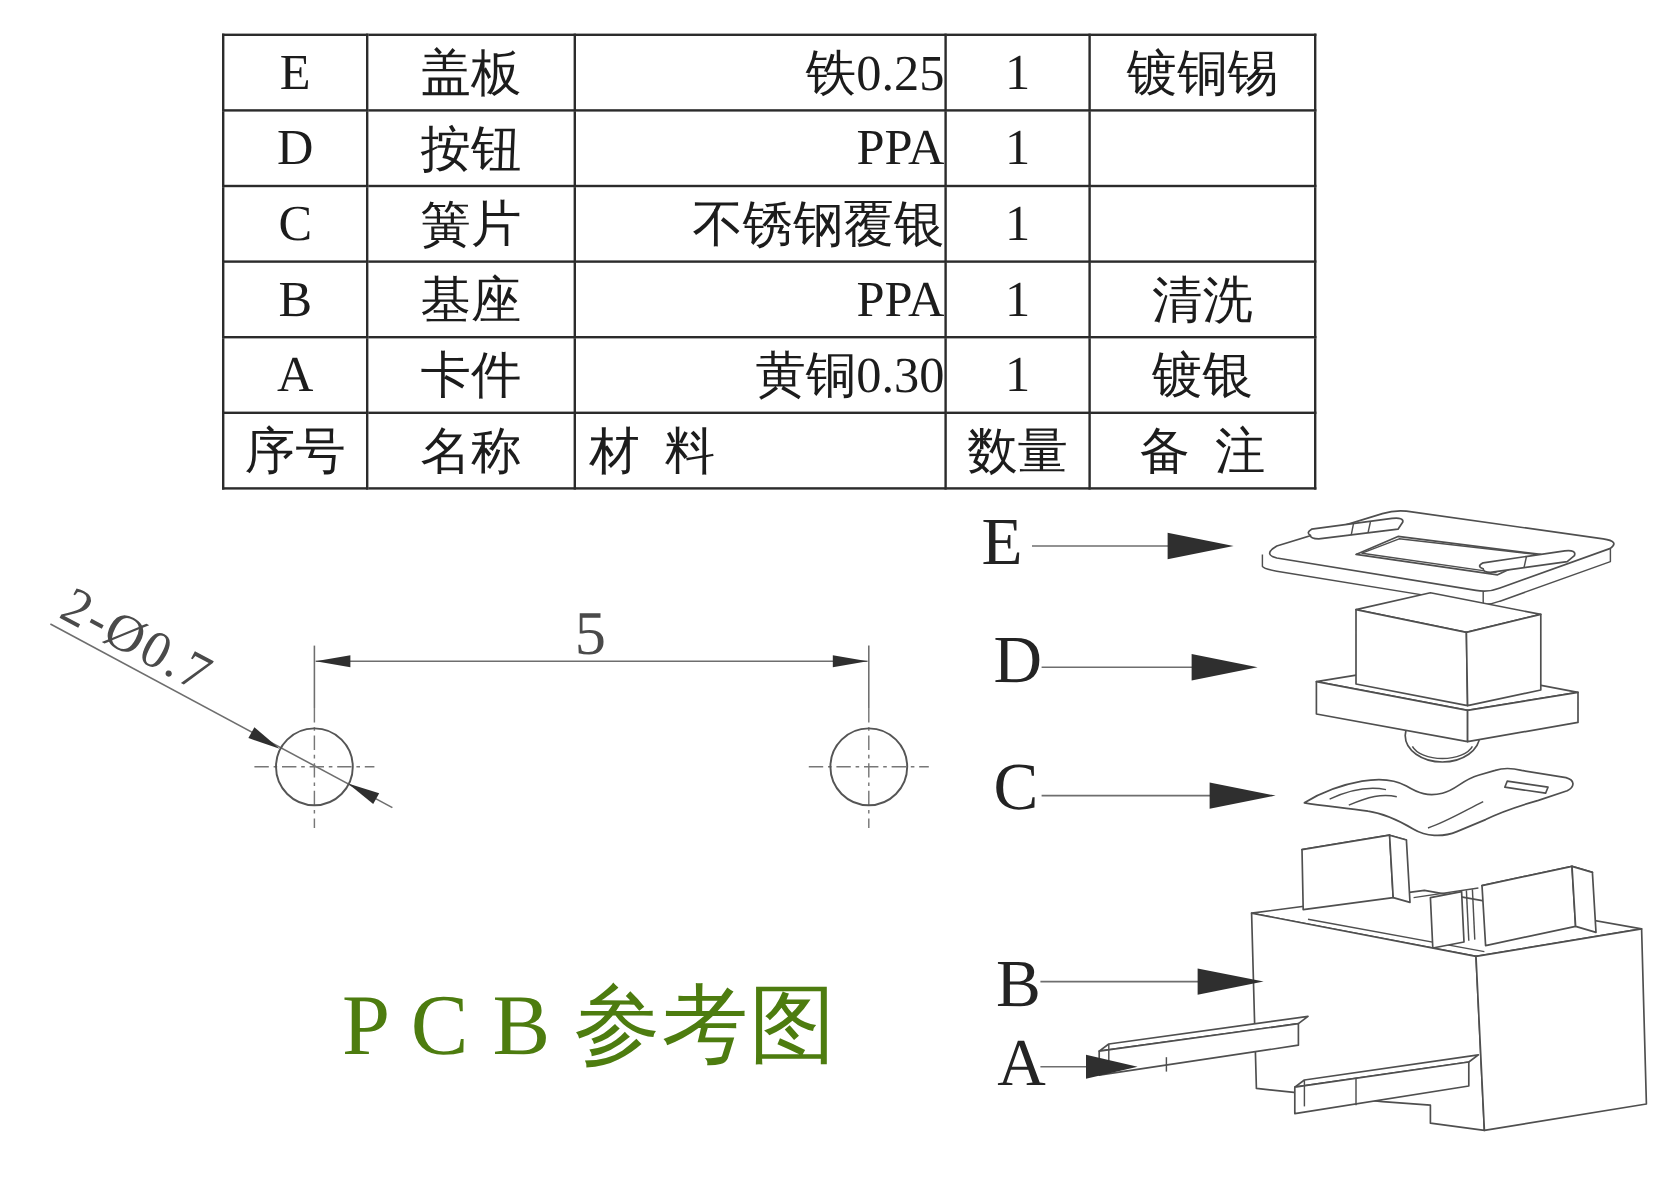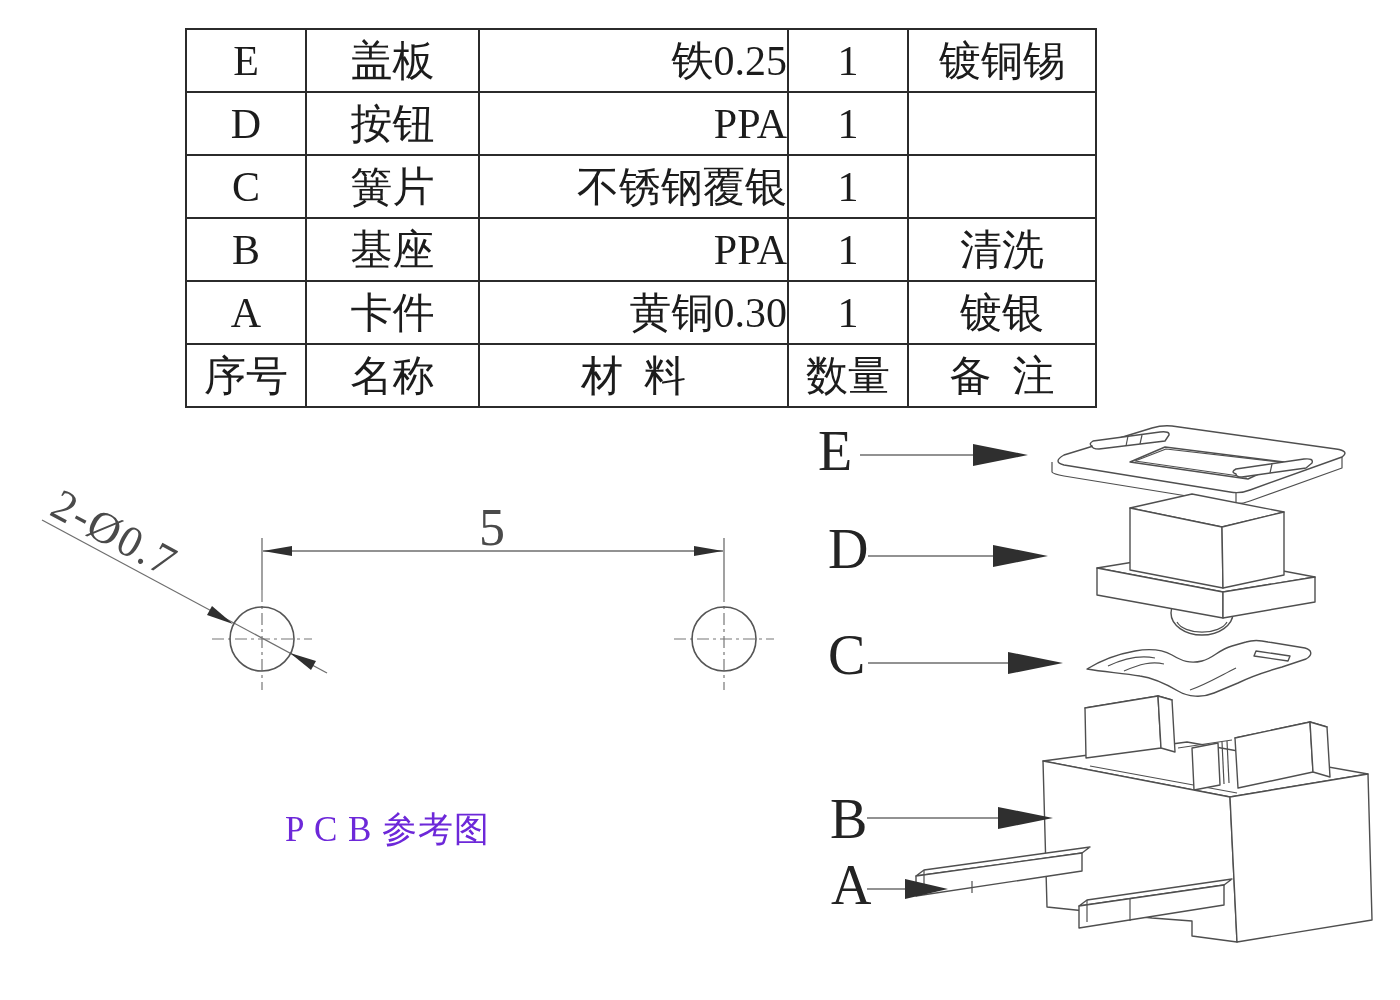--- a/index.html
+++ b/index.html
@@ -12,25 +12,25 @@
             table-layout:fixed;font-family:"Liberation Serif", serif;}
   table.bom td{border:2px solid #2b2b2b;height:61px;font-size:42px;color:#1c1c1c;
                text-align:center;vertical-align:middle;white-space:pre;
                padding:0;overflow:hidden;}
   table.bom col.c-no{width:120px;}
   table.bom col.c-name{width:173px;}
   table.bom col.c-material{width:309px;}
   table.bom col.c-qty{width:120px;}
   table.bom col.c-note{width:188px;}
   table.bom td.col-material{text-align:right;padding-left:20px;}
-  table.bom tr.footer-row td.col-material{text-align:center;padding-left:0;}
+  table.bom tr.footer-row td.col-material{text-align:left;padding-left:11px;}
 
   
   svg.pcb{position:absolute;left:20px;top:470px;width:780px;height:250px;}
-  .caption{position:absolute;left:285px;top:806px;font-size:35px;color:#6d28d9;
+  .caption{position:absolute;left:285px;top:806px;font-size:72px;color:#4d7c0f;
            font-family:"Liberation Serif", serif;white-space:pre;letter-spacing:1px;}
 
   
   svg.explode{position:absolute;left:800px;top:400px;width:600px;height:600px;}
   svg .part{fill:#ffffff;stroke:#4f4f4f;stroke-width:1.4;stroke-linejoin:round;}
   svg .pline{fill:none;stroke:#4f4f4f;stroke-width:1.2;stroke-linejoin:round;}
   svg .thin{fill:none;stroke:#6e6e6e;stroke-width:1.3;}
   svg .cdash{fill:none;stroke:#777;stroke-width:1.2;stroke-dasharray:12 4 3 4;}
   svg .ah{fill:#2f2f2f;stroke:none;}
   svg text.lbl{font-family:"Liberation Serif", serif;font-size:56px;fill:#232323;}

